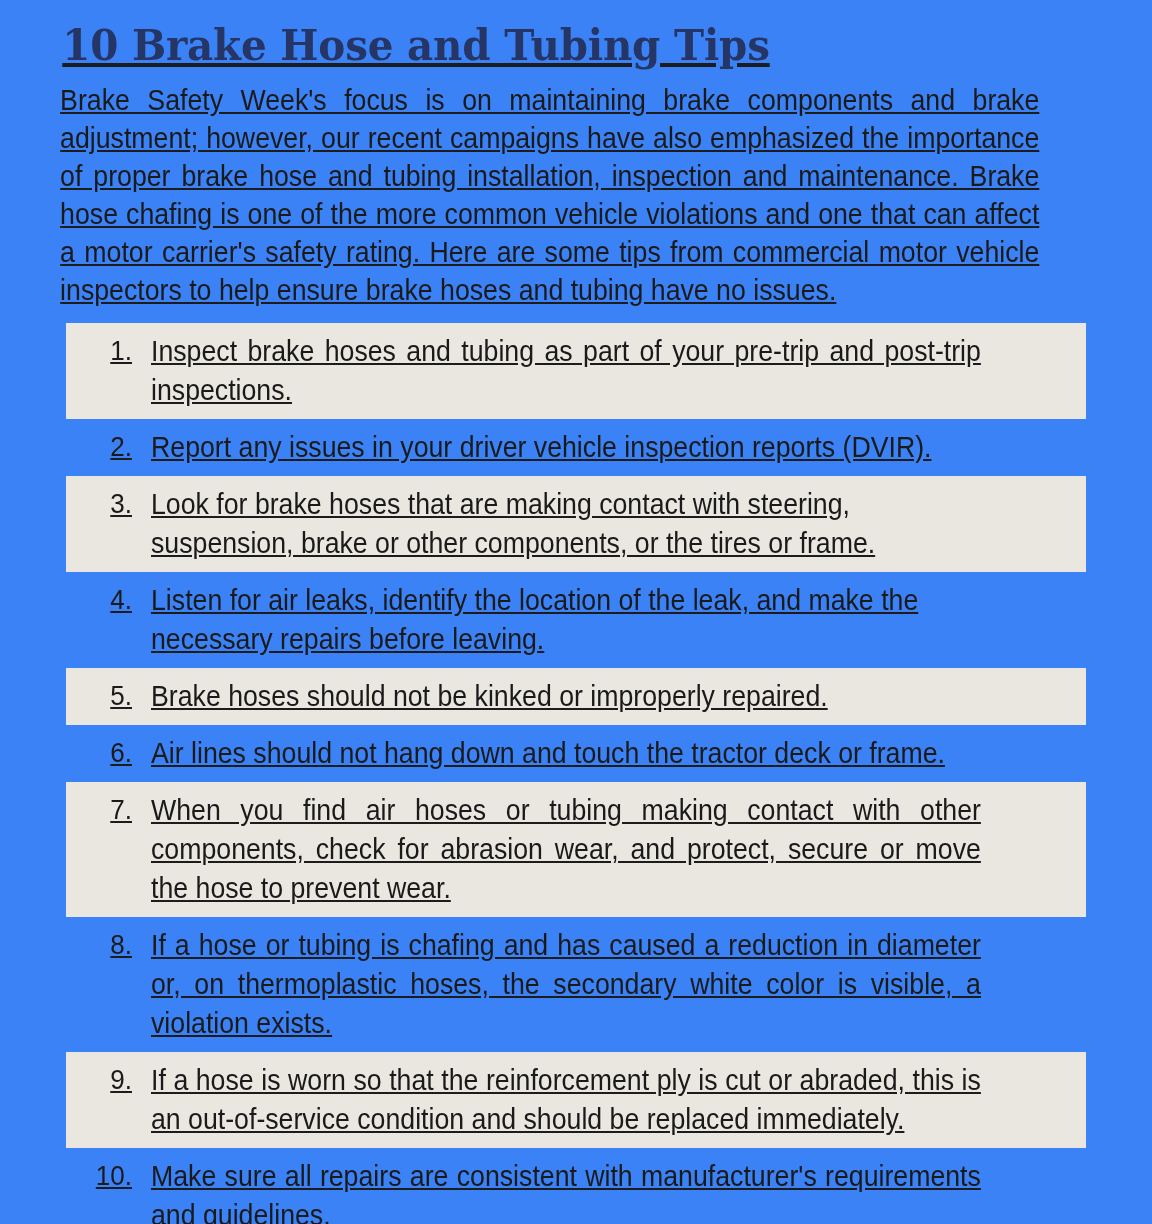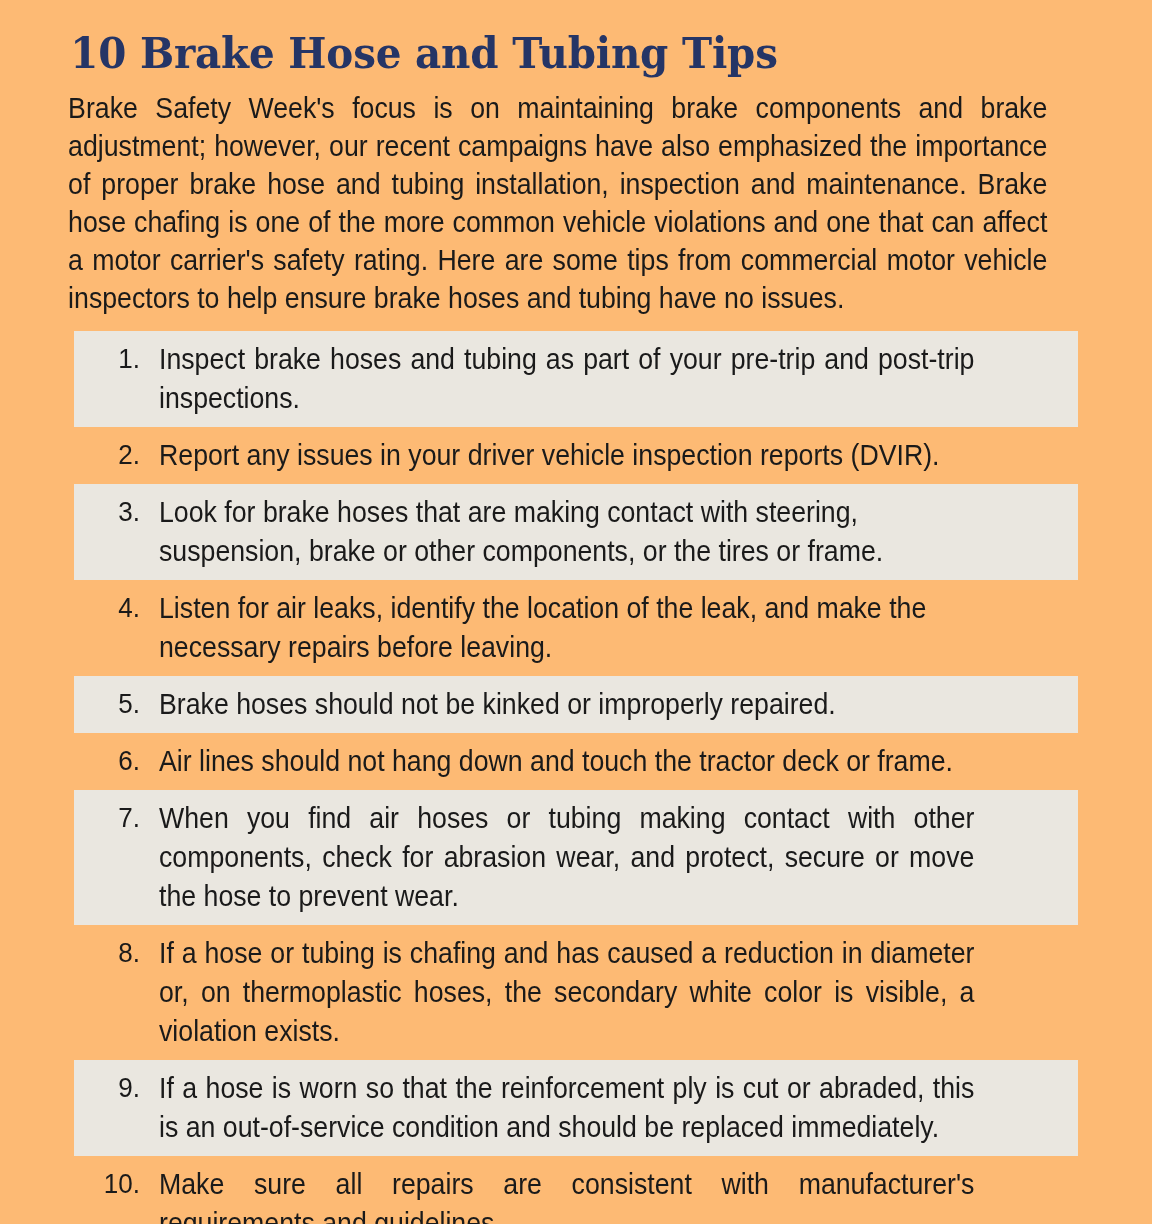--- a/index.html
+++ b/index.html
@@ -13,22 +13,23 @@
     font-family: "Liberation Sans", sans-serif;
     color: #1c1c1c;
     overflow: hidden;
   }
 
   .page {
     position: relative;
     width: 1152px;
     height: 1224px;
     box-sizing: border-box;
-    padding: 12px;
-    background: #fdba74;
+    padding: 4px;
+    background: #3b82f6;
+    text-decoration: underline;
   }
 
   
   .title {
     font-family: "DejaVu Serif", "Liberation Serif", serif;
     font-weight: 700;
     font-size: 43px;
     line-height: 1.0;
     color: #253566;
     letter-spacing: -0.2px;

